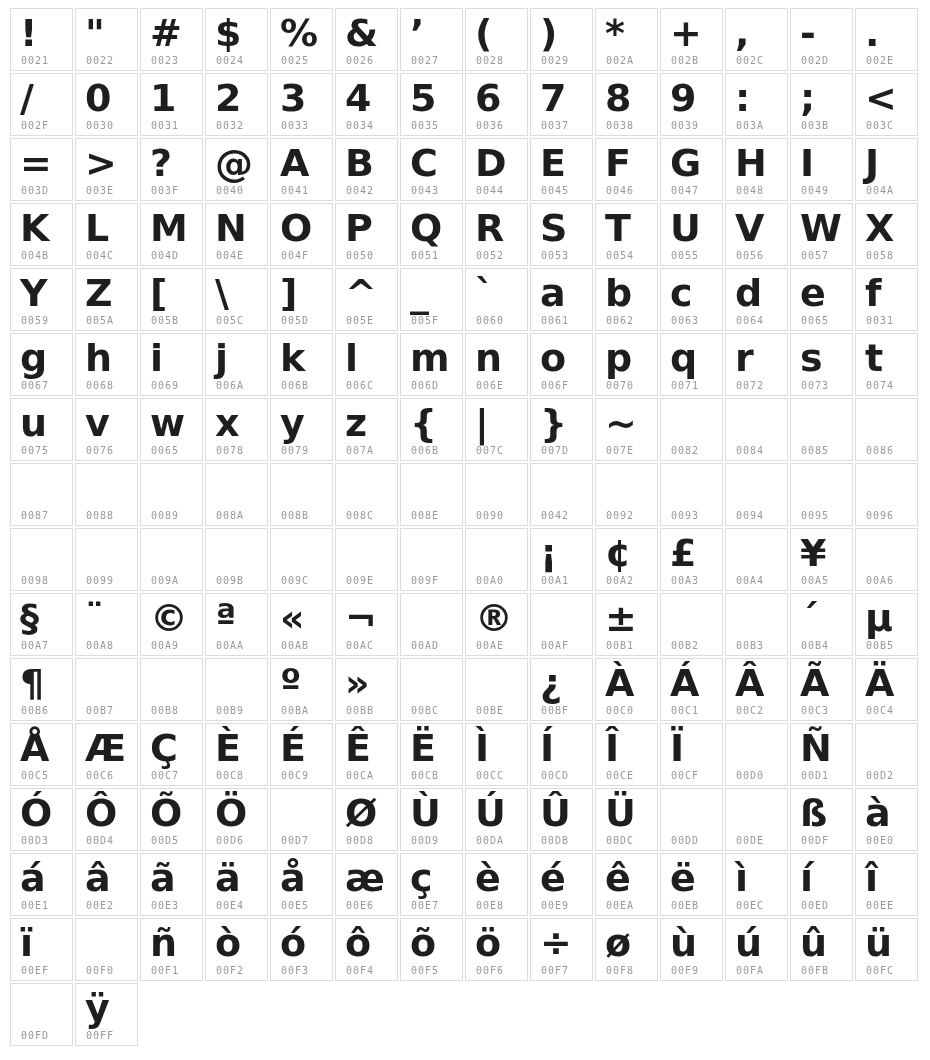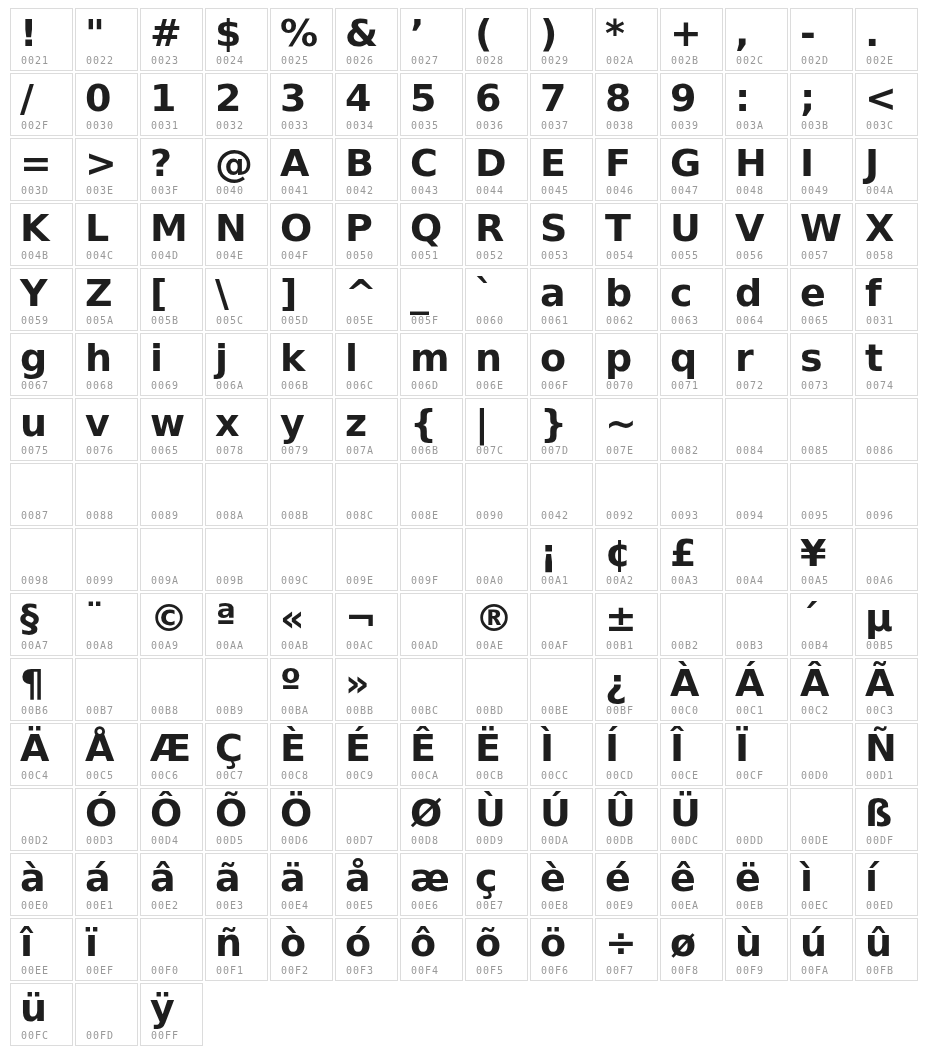--- a/index.html
+++ b/index.html
@@ -634,24 +634,20 @@
     <div class="cell">
       <span class="glyph">»</span>
       <span class="code">00BB</span>
     </div>
     <div class="cell">
       <span class="glyph"></span>
       <span class="code">00BC</span>
     </div>
     <div class="cell">
       <span class="glyph"></span>
-      <span class="code">00BD</span>
-    </div>
-    <div class="cell">
-      <span class="glyph"></span>
       <span class="code">00BE</span>
     </div>
     <div class="cell">
       <span class="glyph">¿</span>
       <span class="code">00BF</span>
     </div>
     <div class="cell">
       <span class="glyph">À</span>
       <span class="code">00C0</span>
     </div>

